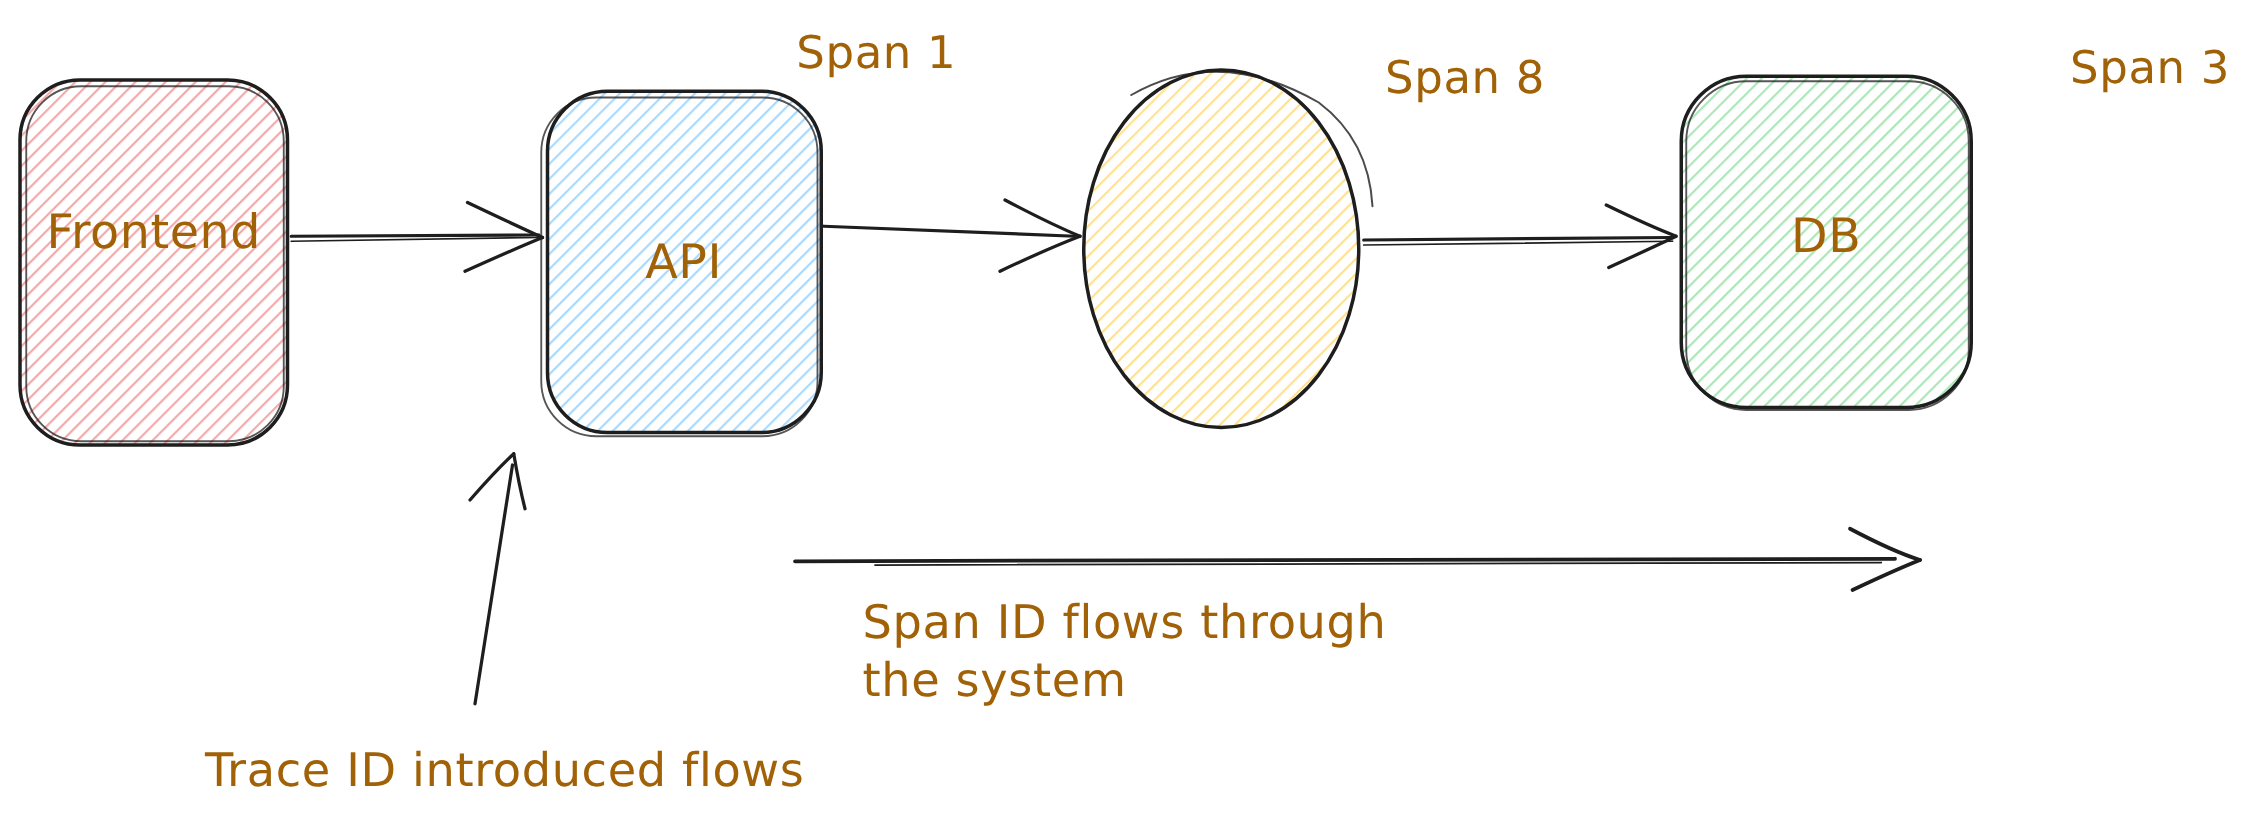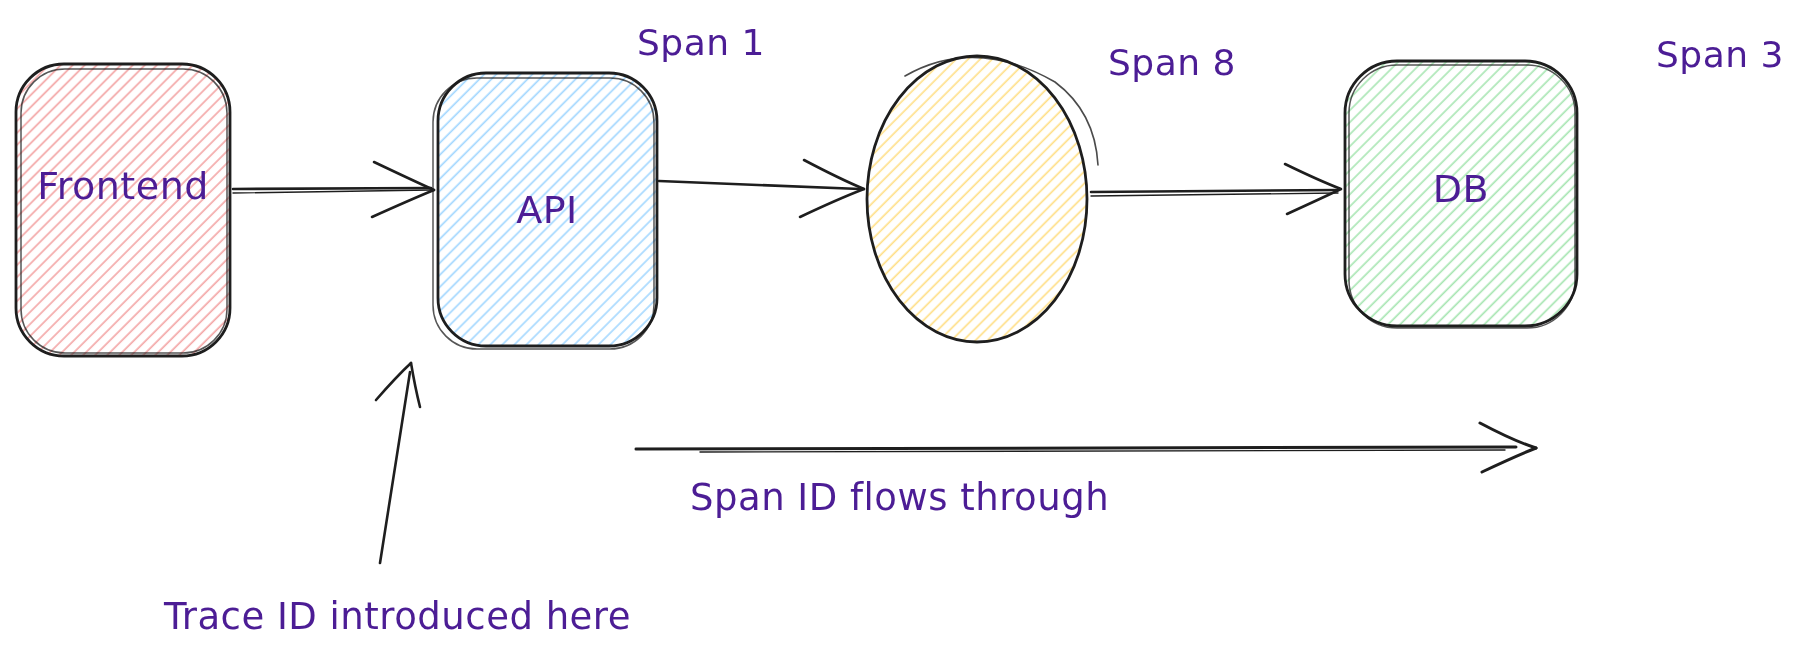--- a/index.html
+++ b/index.html
@@ -18,21 +18,21 @@
     background: #ffffff;
   }
   .canvas svg.drawing {
     position: absolute;
     left: 0; top: 0;
     width: 1814px;
     height: 657px;
   }
   .lbl {
     position: absolute;
-    color: #4c1d95;
+    color: #a16207;
     white-space: nowrap;
     letter-spacing: 0.5px;
     font-weight: 500;
     user-select: none;
   }
   .node-label {
     font-size: 38px;
     text-align: center;
     line-height: 53px;
     transform: translate(-50%, -50%);
@@ -130,17 +130,18 @@
 
 
   <div class="lbl node-label" style="left:1461px; top:189px;">DB</div>
 
   <div class="lbl span-label" style="left:637px; top:22px;">Span 1</div>
   <div class="lbl span-label" style="left:1108px; top:42px;">Span 8</div>
   <div class="lbl span-label" style="left:1656px; top:34px;">Span 3</div>
 
   <div class="lbl annotation" style="left:690px; top:474px;">
     <div>Span ID flows through</div>
+    <div>the system</div>
   </div>
 
-  <div class="lbl annotation" style="left:164px; top:593px;">Trace ID introduced here</div>
+  <div class="lbl annotation" style="left:164px; top:593px;">Trace ID introduced flows</div>
 
 </div>
 
 </body></html>

